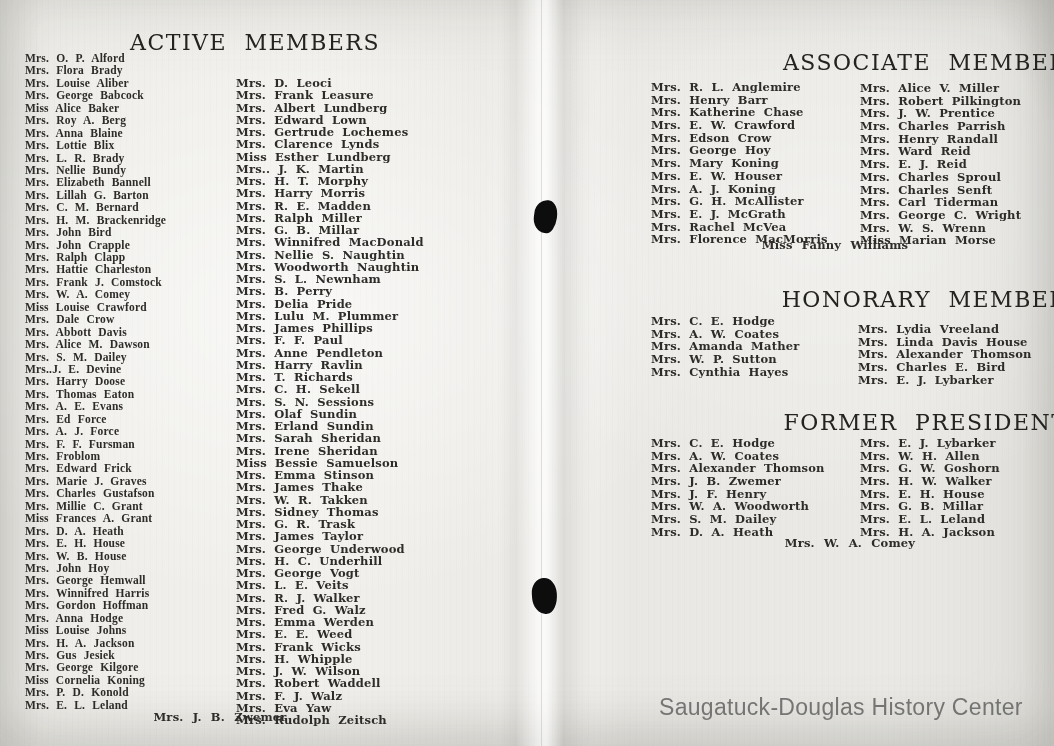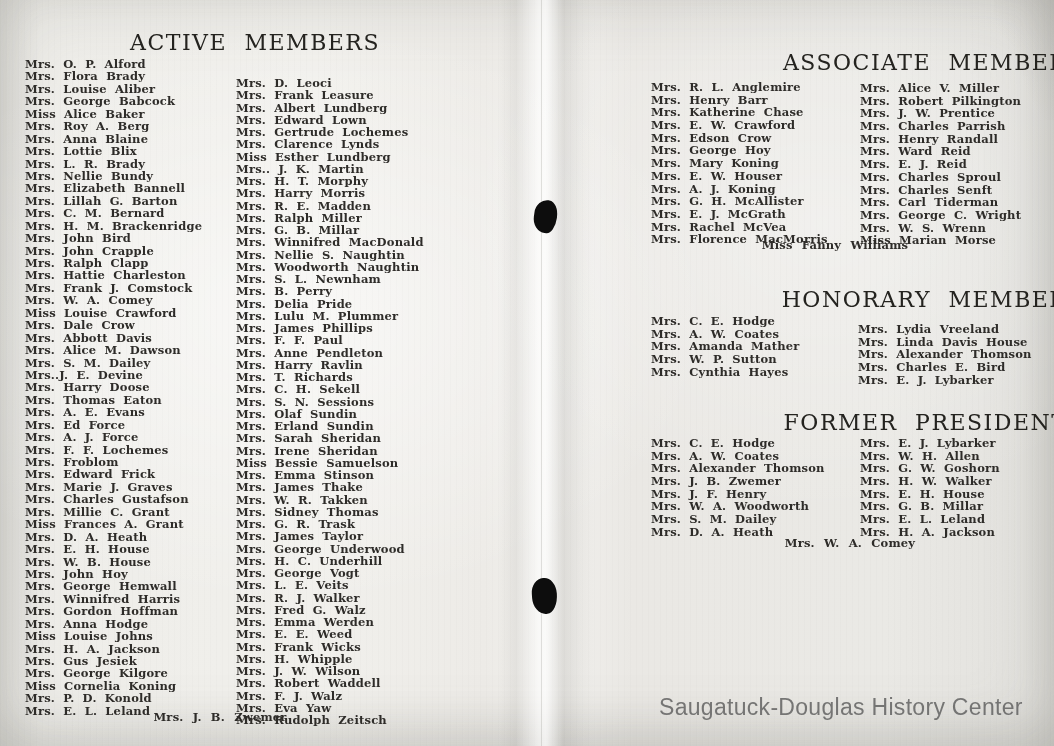--- a/index.html
+++ b/index.html
@@ -66,21 +66,21 @@
 
 <div class="scan">
 
   <div class="grain"></div>
   <div class="gutter"></div>
   <div class="fold-line"></div>
   <div class="corner"></div>
 
   <div class="title" style="left:100px;top:30px;width:280px;">ACTIVE MEMBERS</div>
 
-  <ul class="names lp-c1" style="left:25px;top:58px;">
+  <ul class="names lp-c1" style="left:25px;top:52px;font-family:Liberation Serif, serif;">
       <li>Mrs. O. P. Alford</li>
       <li>Mrs. Flora Brady</li>
       <li>Mrs. Louise Aliber</li>
       <li>Mrs. George Babcock</li>
       <li>Miss Alice Baker</li>
       <li>Mrs. Roy A. Berg</li>
       <li>Mrs. Anna Blaine</li>
       <li>Mrs. Lottie Blix</li>
       <li>Mrs. L. R. Brady</li>
       <li>Mrs. Nellie Bundy</li>
@@ -98,21 +98,21 @@
       <li>Mrs. Dale Crow</li>
       <li>Mrs. Abbott Davis</li>
       <li>Mrs. Alice M. Dawson</li>
       <li>Mrs. S. M. Dailey</li>
       <li>Mrs..J. E. Devine</li>
       <li>Mrs. Harry Doose</li>
       <li>Mrs. Thomas Eaton</li>
       <li>Mrs. A. E. Evans</li>
       <li>Mrs. Ed Force</li>
       <li>Mrs. A. J. Force</li>
-      <li>Mrs. F. F. Lochemes</li>
+      <li>Mrs. F. F. Fursman</li>
       <li>Mrs. Froblom</li>
       <li>Mrs. Edward Frick</li>
       <li>Mrs. Marie J. Graves</li>
       <li>Mrs. Charles Gustafson</li>
       <li>Mrs. Millie C. Grant</li>
       <li>Miss Frances A. Grant</li>
       <li>Mrs. D. A. Heath</li>
       <li>Mrs. E. H. House</li>
       <li>Mrs. W. B. House</li>
       <li>Mrs. John Hoy</li>

